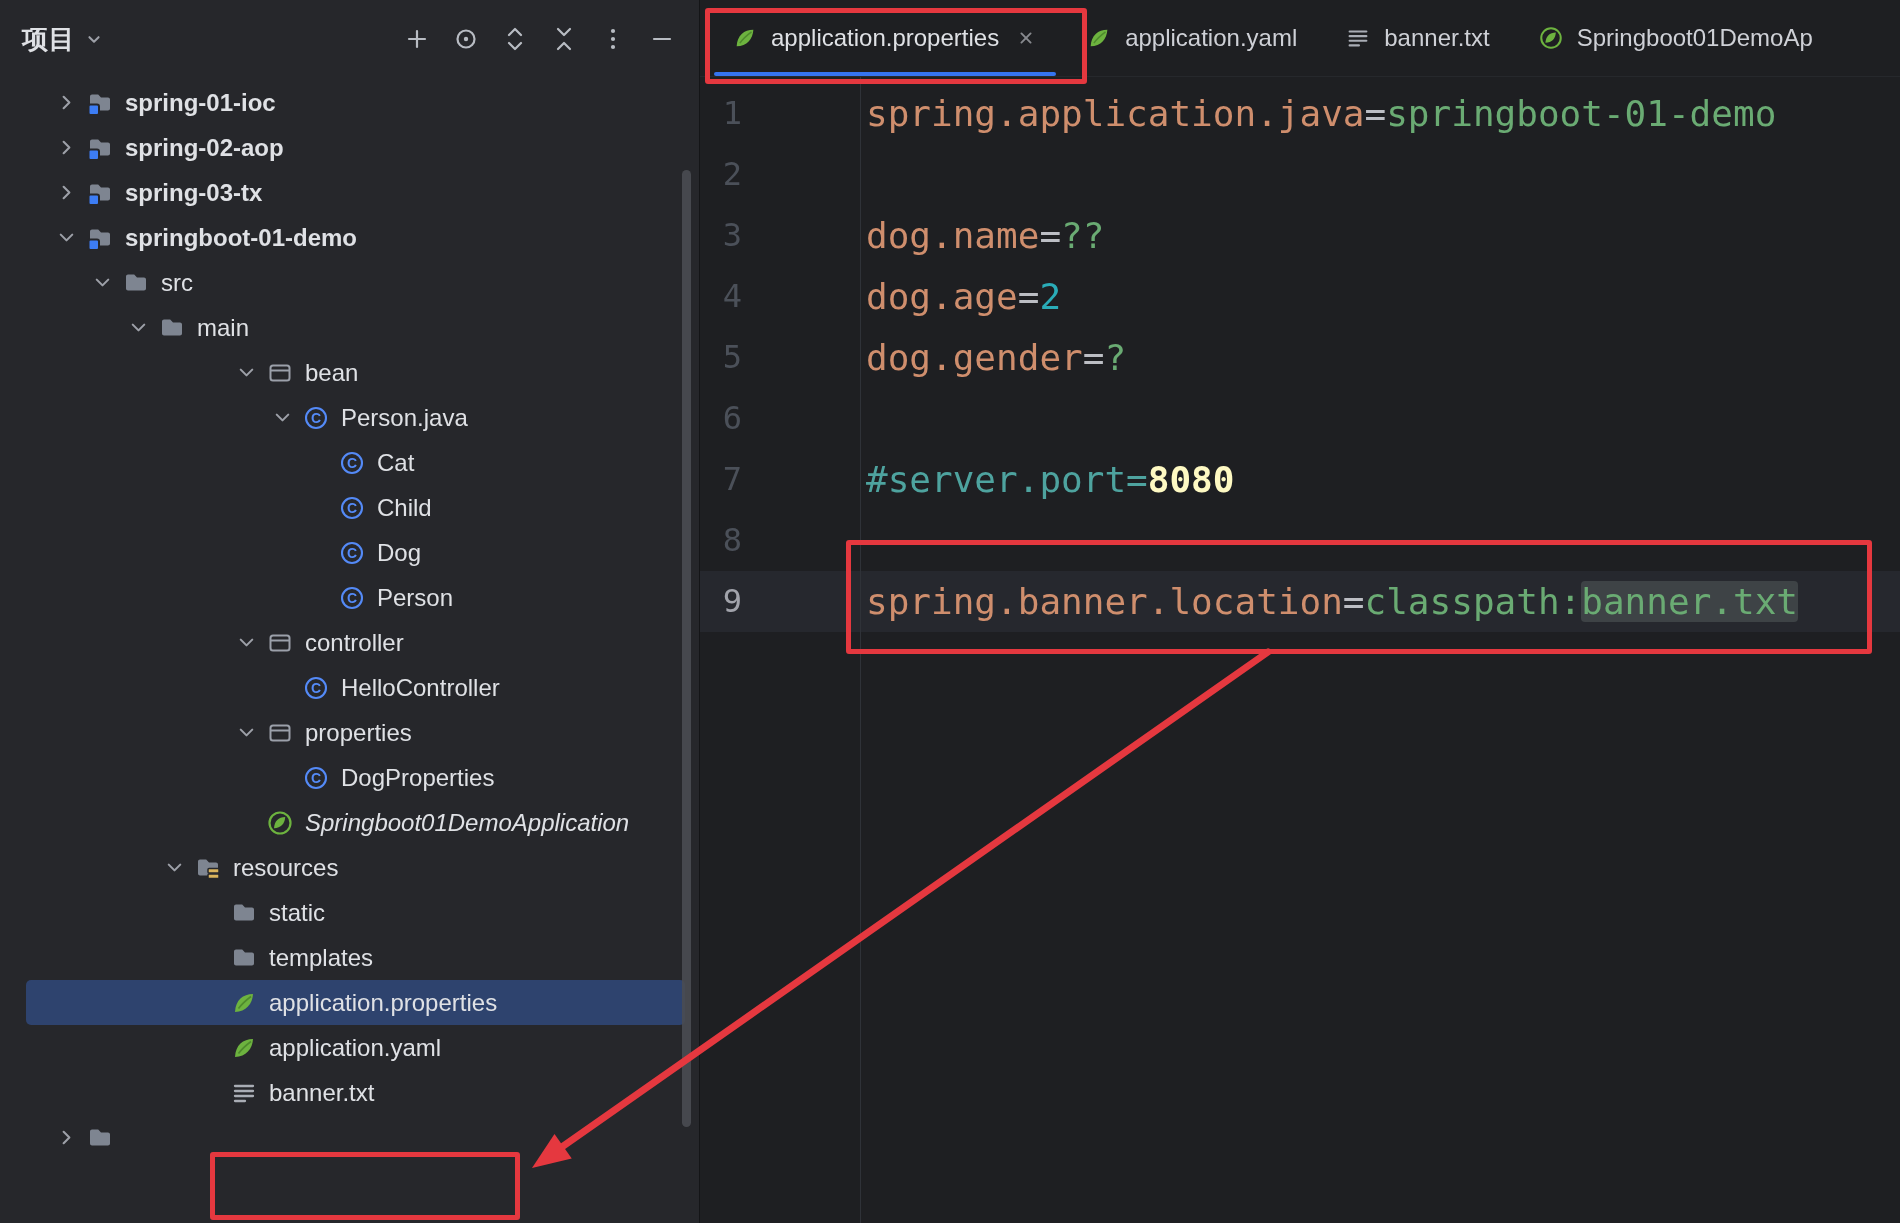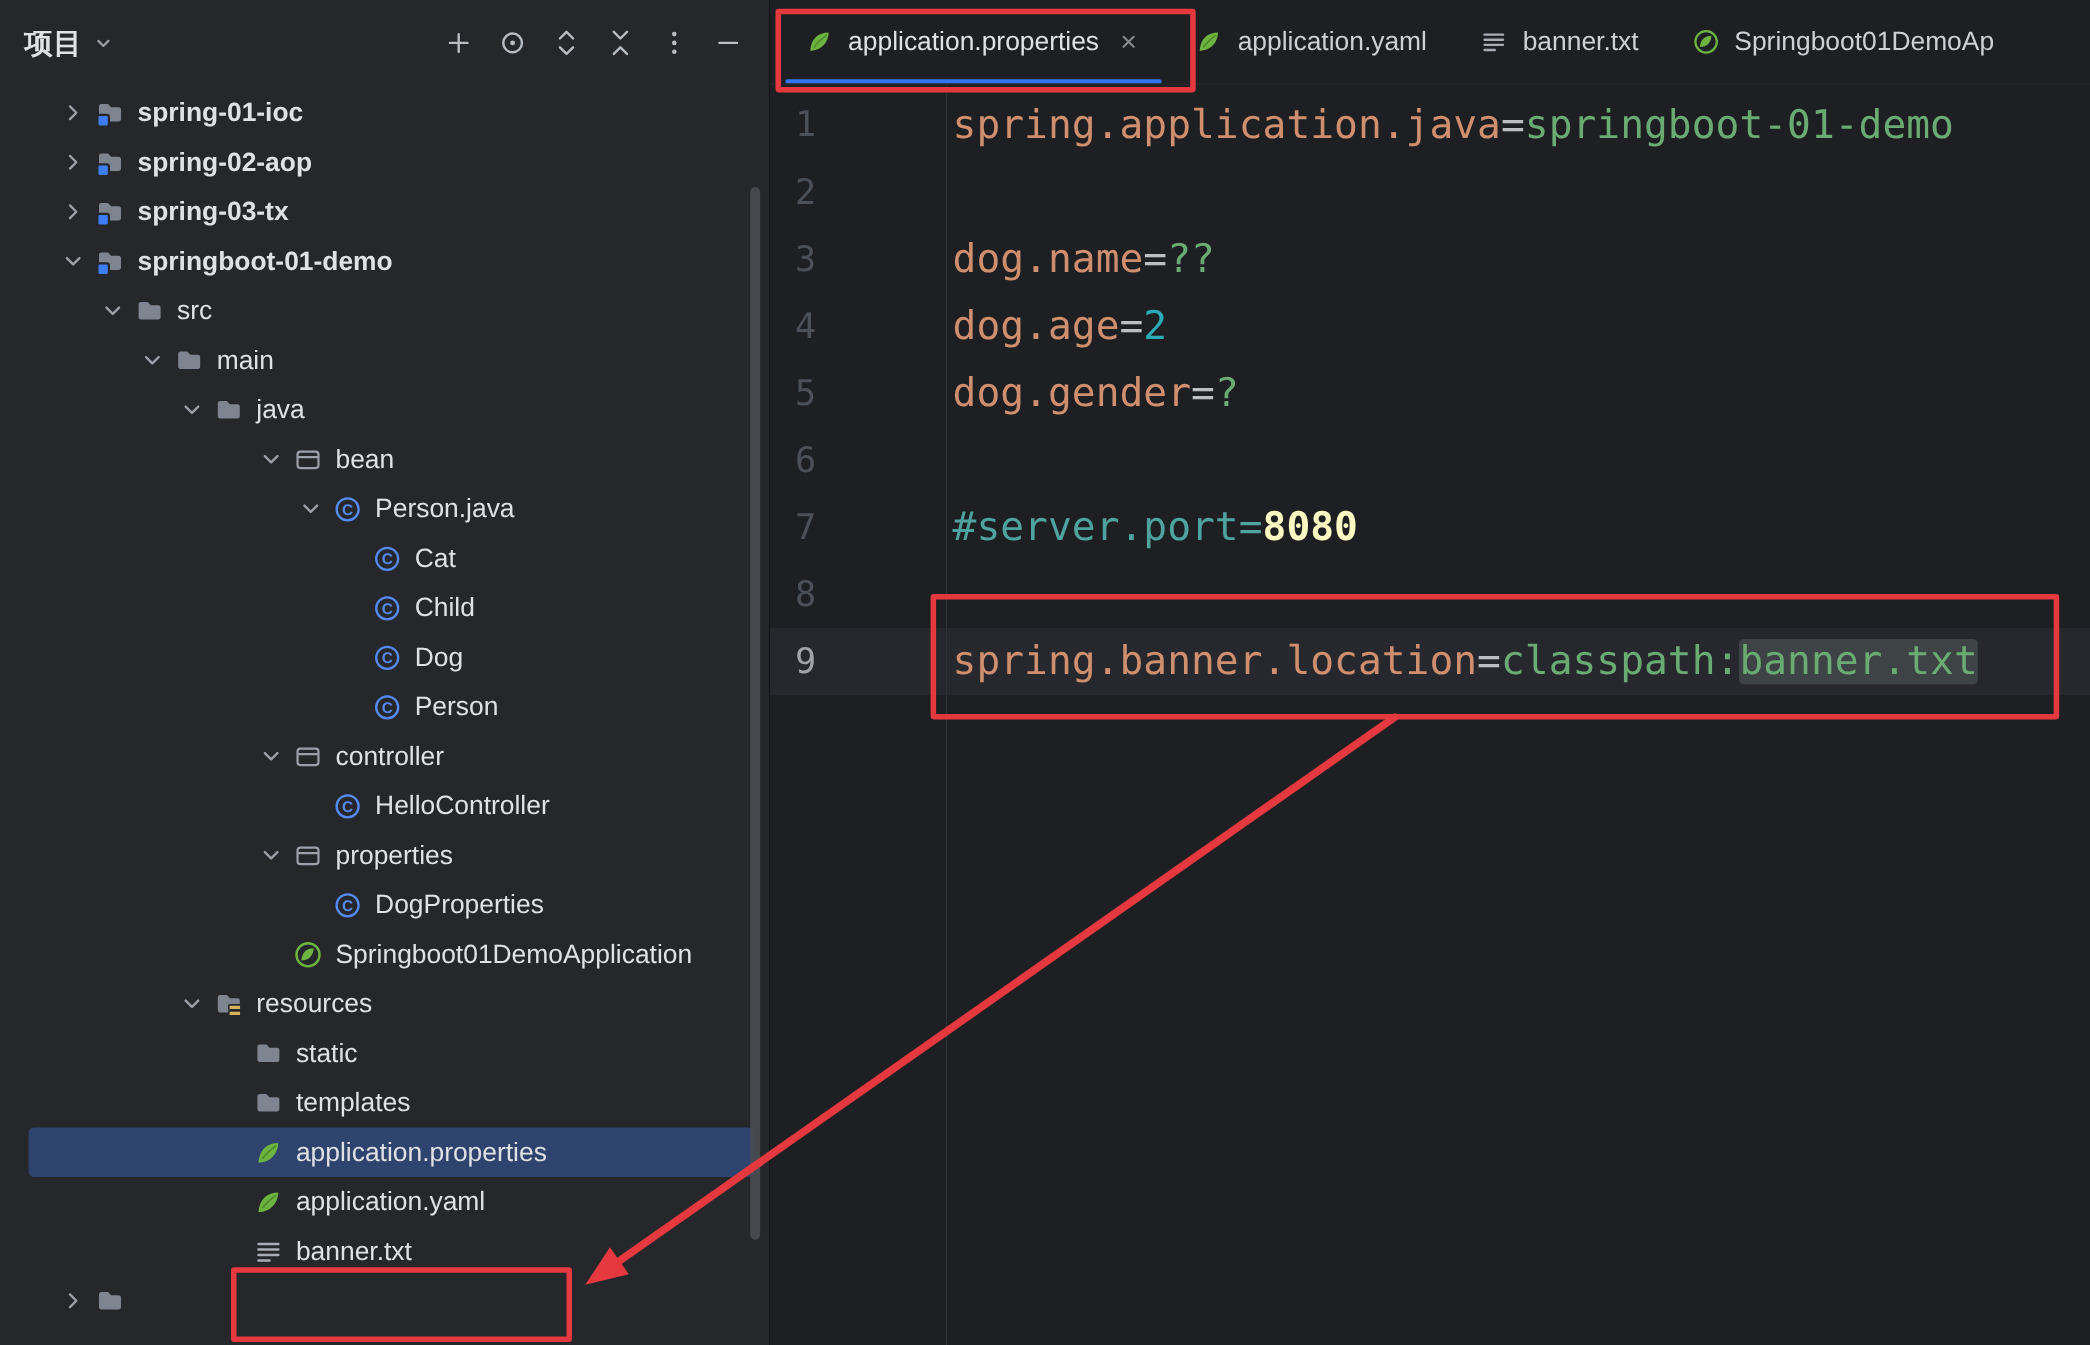--- a/index.html
+++ b/index.html
@@ -190,33 +190,20 @@
             <polyline points="6,9 12,15 18,9" fill="none" stroke="#9DA0A8" stroke-width="2.2" stroke-linecap="round" stroke-linejoin="round"></polyline>
           </svg>
         </span>
         <span class="ticon">
           <svg width="28" height="28" viewBox="0 0 28 28">
             <path d="M4 7.5 C4 6.4 4.9 5.5 6 5.5 h6.2 l2.8 3 H22 c1.1 0 2 .9 2 2 v9 c0 1.1 -.9 2 -2 2 H6 c-1.1 0 -2 -.9 -2 -2 Z" fill="#7E8591"></path>
           </svg>
         </span>
         <span class="tlabel">main</span>
       </div>
-      <div class="trow" style="padding-left: 128px;">
-        <span class="chevslot">
-          <svg width="23" height="23" viewBox="0 0 24 24">
-            <polyline points="6,9 12,15 18,9" fill="none" stroke="#9DA0A8" stroke-width="2.2" stroke-linecap="round" stroke-linejoin="round"></polyline>
-          </svg>
-        </span>
-        <span class="ticon">
-          <svg width="28" height="28" viewBox="0 0 28 28">
-            <path d="M4 7.5 C4 6.4 4.9 5.5 6 5.5 h6.2 l2.8 3 H22 c1.1 0 2 .9 2 2 v9 c0 1.1 -.9 2 -2 2 H6 c-1.1 0 -2 -.9 -2 -2 Z" fill="#7E8591"></path>
-          </svg>
-        </span>
-        <span class="tlabel">java</span>
-      </div>
       <div class="trow" style="padding-left: 200px;">
         <span class="chevslot">
           <svg width="23" height="23" viewBox="0 0 24 24">
             <polyline points="6,9 12,15 18,9" fill="none" stroke="#9DA0A8" stroke-width="2.2" stroke-linecap="round" stroke-linejoin="round"></polyline>
           </svg>
         </span>
         <span class="ticon">
           <svg width="28" height="28" viewBox="0 0 28 28">
             <rect x="4.5" y="6.5" width="19" height="15" rx="2.5" fill="none" stroke="#9BA0AA" stroke-width="2"></rect>
             <path d="M4.5 11.5 H23.5" stroke="#9BA0AA" stroke-width="2"></path>
@@ -319,21 +306,21 @@
       <div class="trow" style="padding-left: 236px;">
         <span class="chevslot"></span>
         <span class="ticon">
           <svg width="28" height="28" viewBox="0 0 28 28">
             <circle cx="14" cy="14" r="10" fill="none" stroke="#548AF7" stroke-width="2.1"></circle>
             <text x="14" y="19" text-anchor="middle" font-size="14" font-weight="700" fill="#548AF7" font-family="Liberation Sans, sans-serif">C</text>
           </svg>
         </span>
         <span class="tlabel">DogProperties</span>
       </div>
-      <div class="trow" style="padding-left: 200px;">
+      <div class="trow" style="padding-left: 200px; font-style: italic;">
         <span class="chevslot"></span>
         <span class="ticon">
           <svg width="28" height="28" viewBox="0 0 28 28">
             <circle cx="14" cy="14" r="10.5" fill="none" stroke="#6DB33F" stroke-width="2.2"></circle>
             <path d="M19.2 8 C 12.5 8, 8.4 12, 8 19.2 C 15 18.8, 18.8 14.8, 19.2 8 Z" fill="#6DB33F"></path>
           </svg>
         </span>
         <span class="tlabel">Springboot01DemoApplication</span>
       </div>
       <div class="trow" style="padding-left: 128px;">

